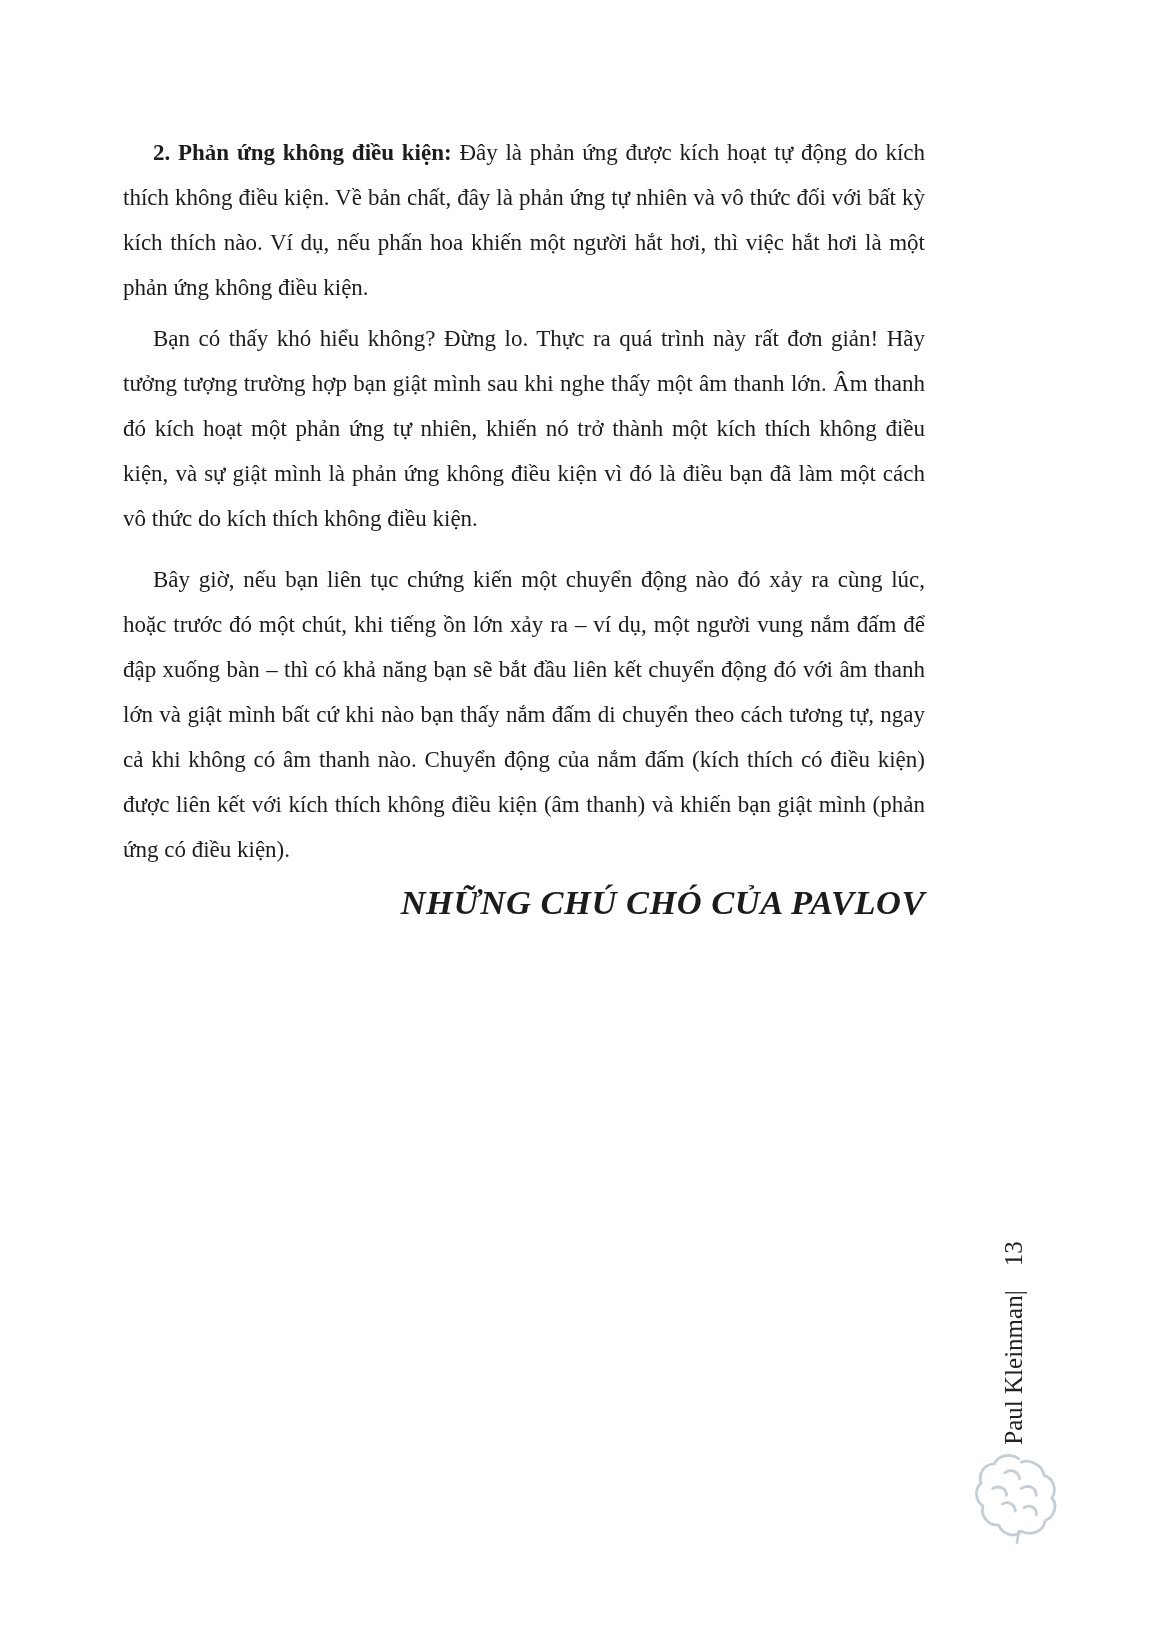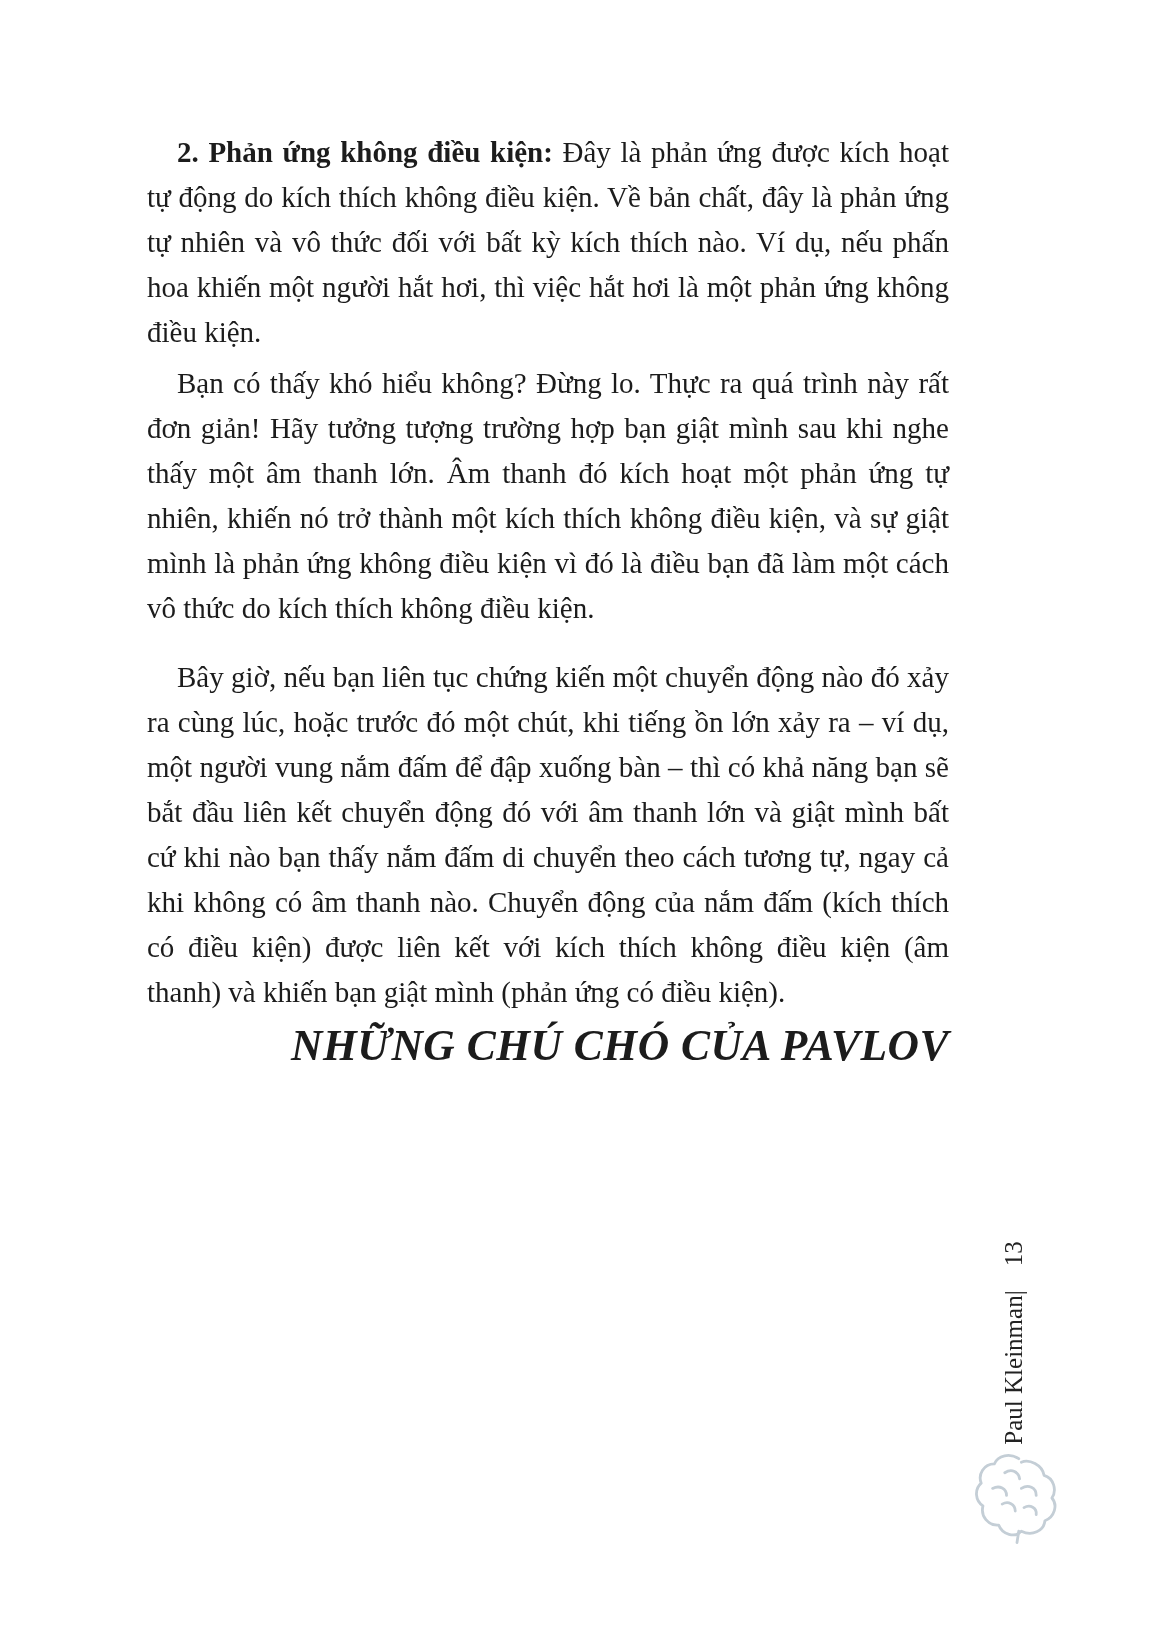--- a/index.html
+++ b/index.html
@@ -8,33 +8,33 @@
     position: relative;
     width: 1166px;
     height: 1646px;
     background: #ffffff;
     overflow: hidden;
     font-family: "Liberation Serif", "DejaVu Serif", serif;
     color: #1c1c1c;
   }
   .text-block {
     position: absolute;
-    left: 147px;
+    left: 123px;
     top: 130px;
     width: 802px;
-    font-size: 29px;
+    font-size: 23px;
     line-height: 45px;
     text-align: justify;
   }
   .para { margin: 0; }
   .indent { text-indent: 30px; }
   .lead { font-weight: bold; }
   .after-item2 { margin-bottom: 6px; }
   .after-item3 { margin-bottom: 12px; }
-  .after-para1 { margin-bottom: 24px; }
+  .after-para1 { margin-bottom: 16px; }
   .heading {
     text-align: right;
     font-weight: bold;
     text-indent: 0;
     margin: 8px 0 15px 0;
     letter-spacing: 0.5px;
     font-style: italic;
   }
   .sidebar {
     position: absolute;

